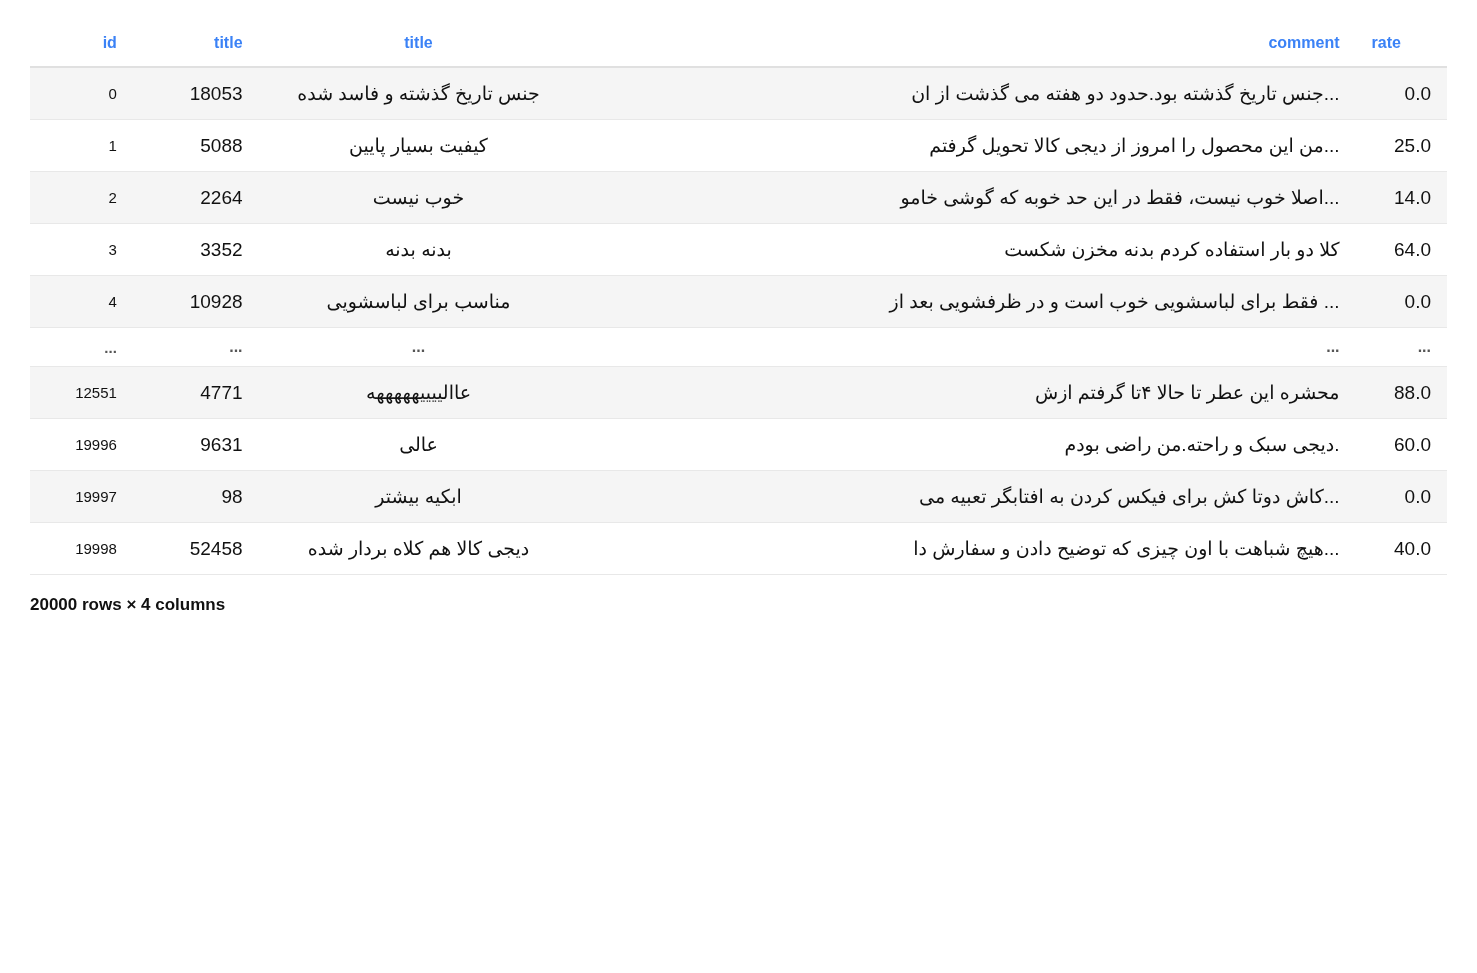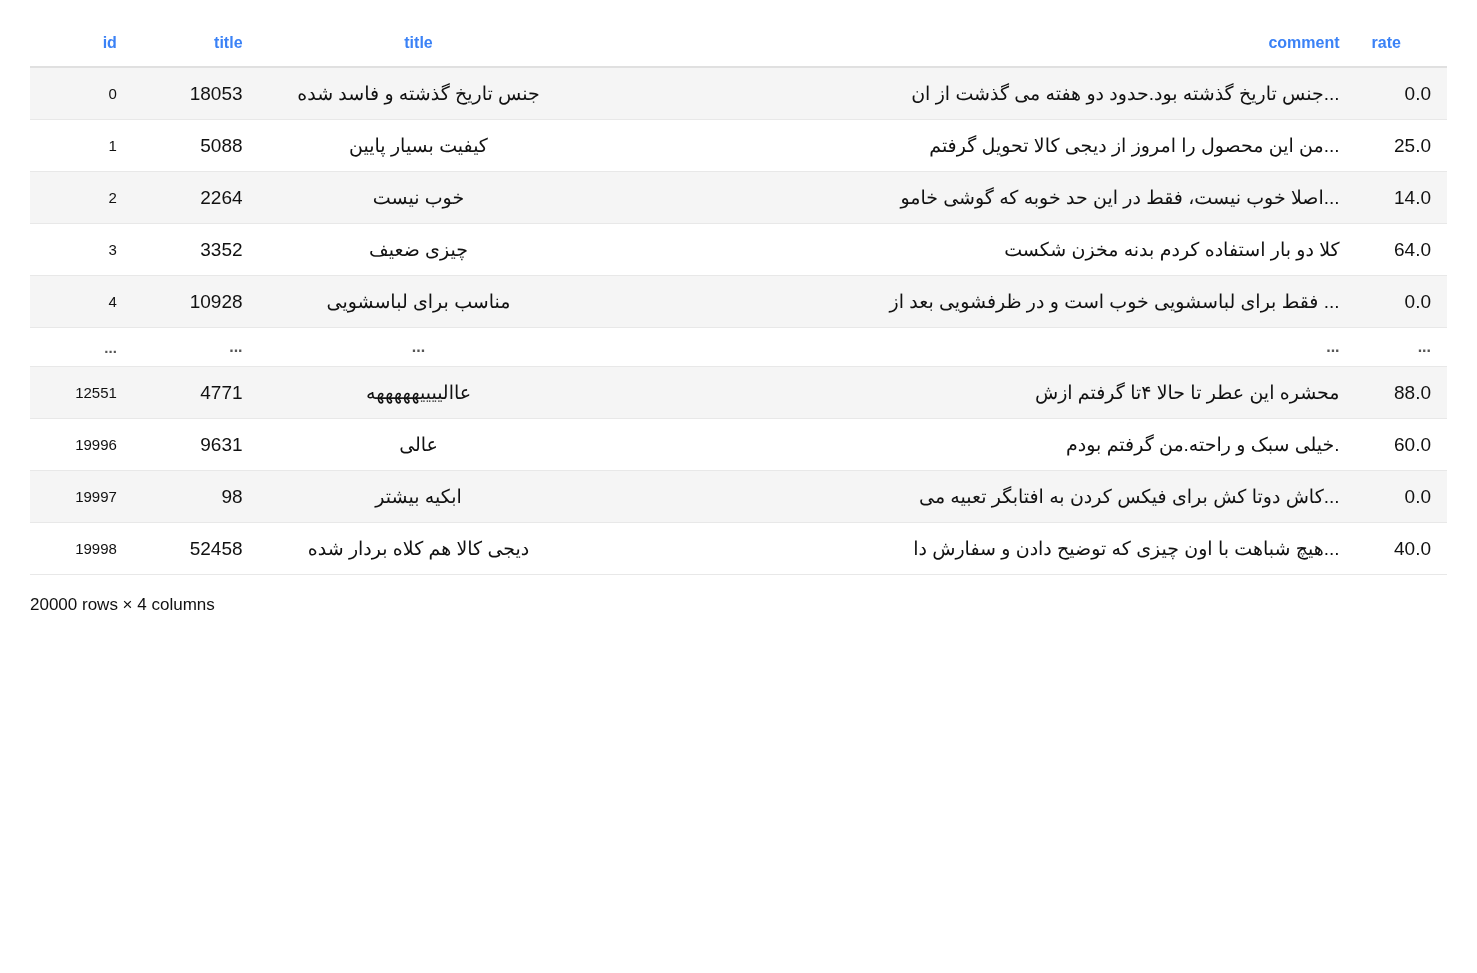--- a/index.html
+++ b/index.html
@@ -111,21 +111,21 @@
       text-align: center;
       font-weight: bold;
       font-size: 16px;
       color: #555;
       padding: 10px 16px;
     }
 
     .footer-text {
       margin-top: 20px;
       font-size: 17px;
-      font-weight: 400;
+      font-weight: 700;
       color: #111;
     }
   </style>
 </head>
 <body>
 
 <div class="table-container">
   <table>
     <thead>
       <tr>
@@ -154,21 +154,21 @@
         <tr>
           <td class="col-id">2</td>
           <td class="col-title-id">2264</td>
           <td class="col-title">خوب نیست</td>
           <td class="col-comment">...اصلا خوب نیست، فقط در این حد خوبه که گوشی خامو</td>
           <td class="col-rate">14.0</td>
         </tr>
         <tr>
           <td class="col-id">3</td>
           <td class="col-title-id">3352</td>
-          <td class="col-title">چیزی ضعیف</td>
+          <td class="col-title">بدنه بدنه</td>
           <td class="col-comment">کلا دو بار استفاده کردم بدنه مخزن شکست</td>
           <td class="col-rate">64.0</td>
         </tr>
         <tr>
           <td class="col-id">4</td>
           <td class="col-title-id">10928</td>
           <td class="col-title">مناسب برای لباسشویی</td>
           <td class="col-comment">... فقط برای لباسشویی خوب است و در ظرفشویی بعد از</td>
           <td class="col-rate">0.0</td>
         </tr>
@@ -183,21 +183,21 @@
           <td class="col-id">12551</td>
           <td class="col-title-id">4771</td>
           <td class="col-title">عاالییییهههههه</td>
           <td class="col-comment">محشره این عطر تا حالا ۴تا گرفتم ازش</td>
           <td class="col-rate">88.0</td>
         </tr>
         <tr>
           <td class="col-id">19996</td>
           <td class="col-title-id">9631</td>
           <td class="col-title">عالی</td>
-          <td class="col-comment">.خیلی سبک و راحته.من گرفتم بودم</td>
+          <td class="col-comment">.دیجی سبک و راحته.من راضی بودم</td>
           <td class="col-rate">60.0</td>
         </tr>
         <tr>
           <td class="col-id">19997</td>
           <td class="col-title-id">98</td>
           <td class="col-title">ابکیه بیشتر</td>
           <td class="col-comment">...کاش دوتا کش برای فیکس کردن به افتابگر تعبیه می</td>
           <td class="col-rate">0.0</td>
         </tr>
         <tr>

